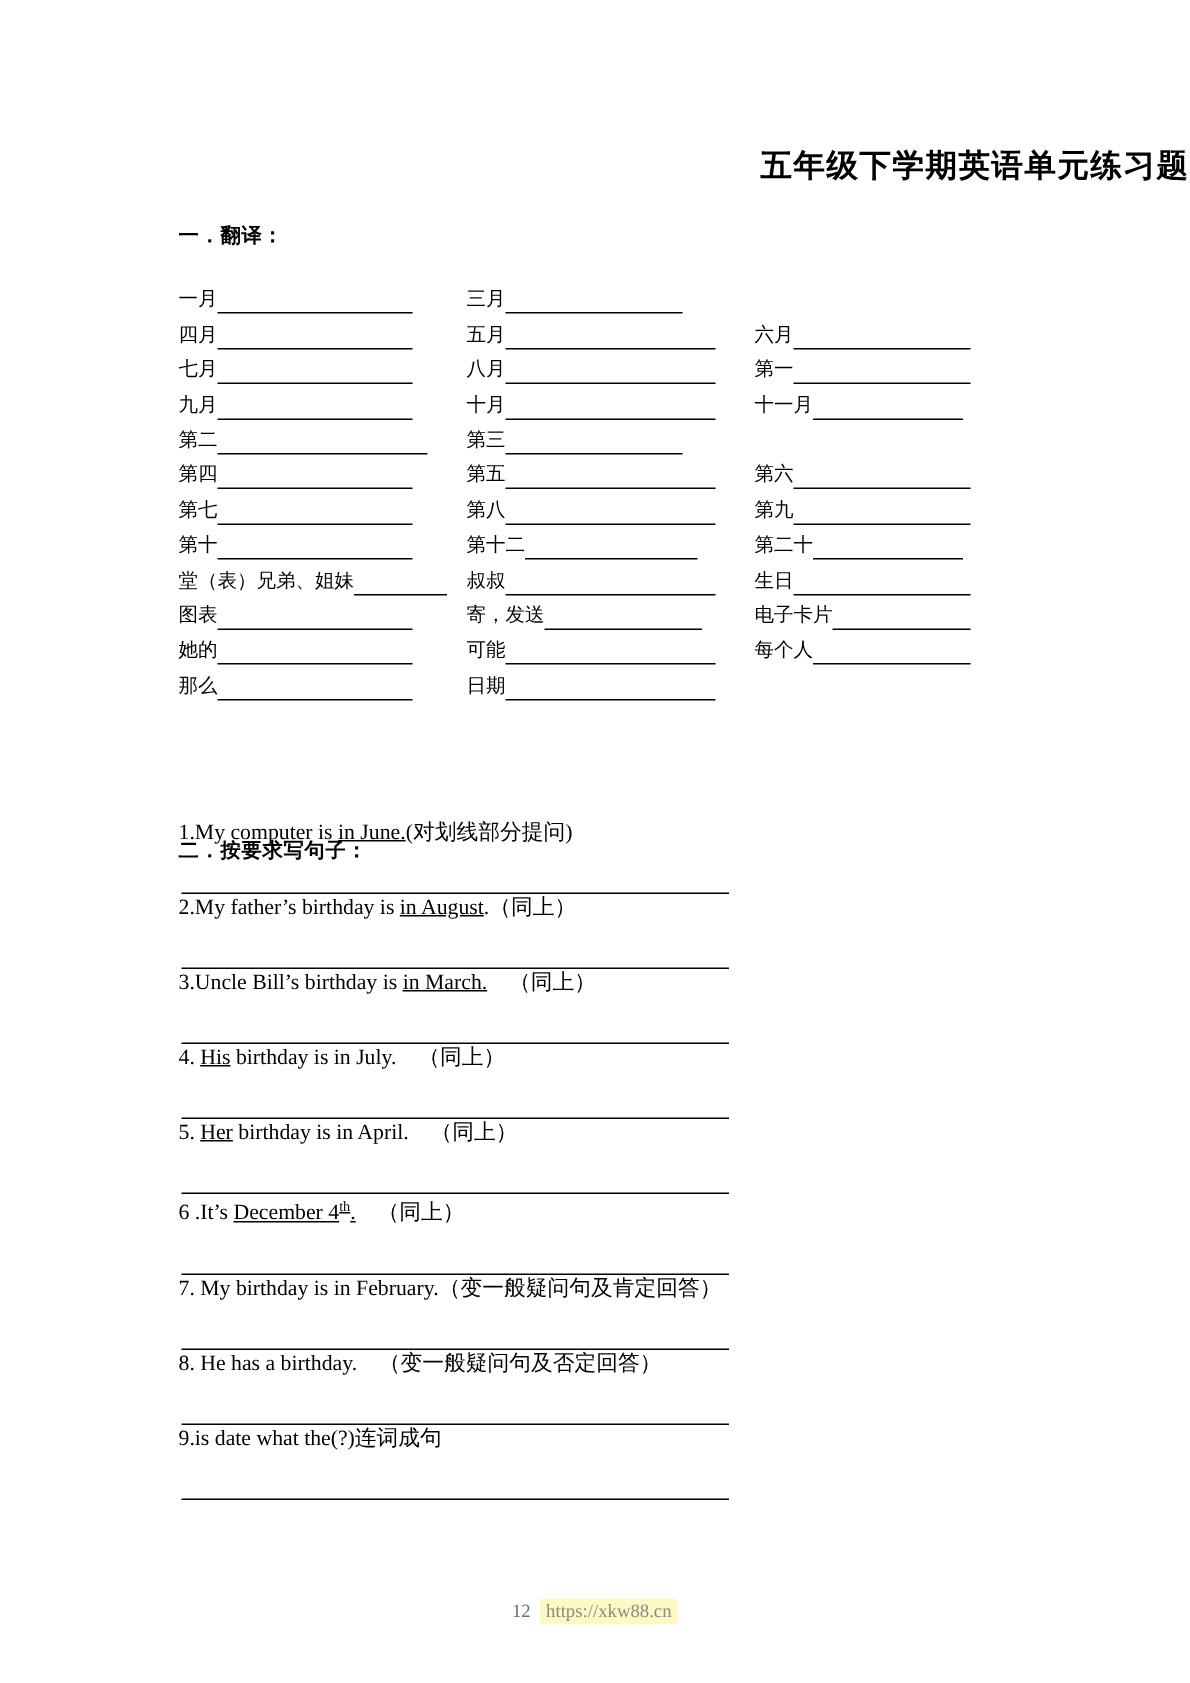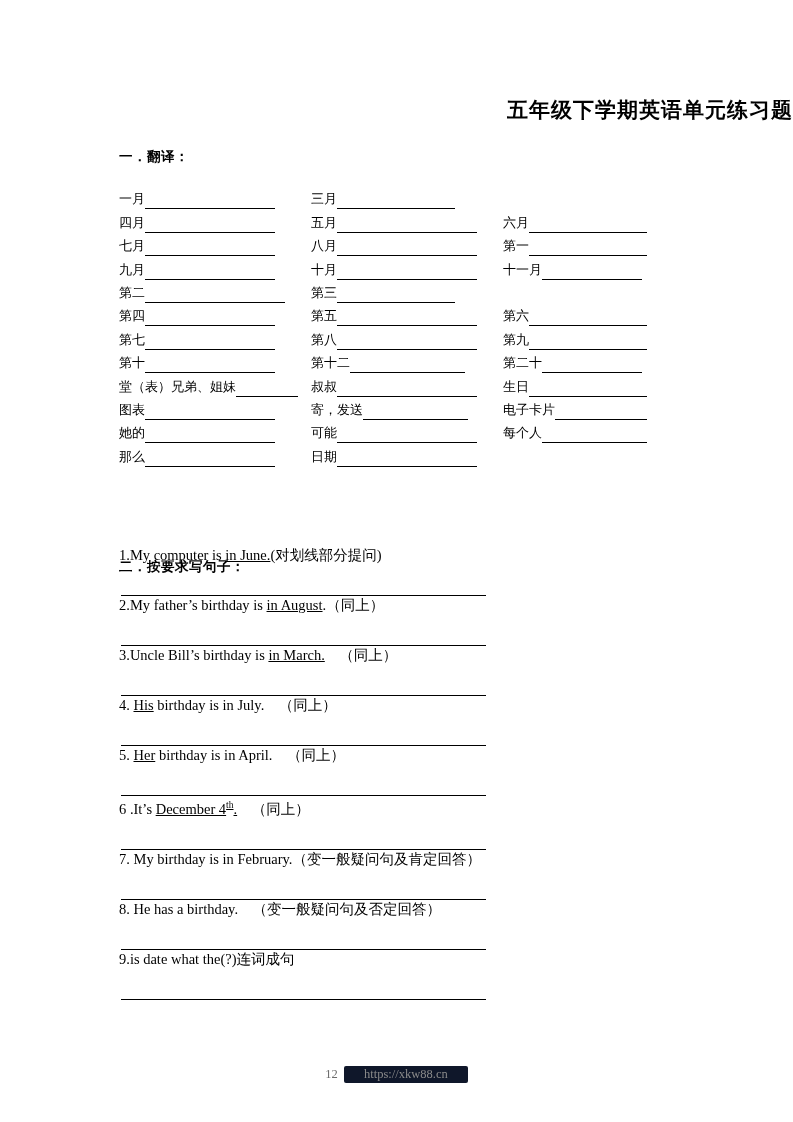--- a/index.html
+++ b/index.html
@@ -105,23 +105,23 @@
     left: 0;
     top: 1066px;
     width: 793px;
     text-align: center;
     font-size: 12.5px;
     color: #6b6b6b;
     font-family: "Liberation Serif", serif;
   }
   .footer .wm {
     display: inline-block;
-    background: #0f172a;
+    background: #fef9c3;
     color: #8a8a8a;
-    padding: 1px 20px;
+    padding: 1px 4px;
     border-radius: 2px;
   }
 </style>
 </head>
 <body>
 
 <div class="page">
 
   <div class="title">五年级下学期英语单元练习题</div>
 

